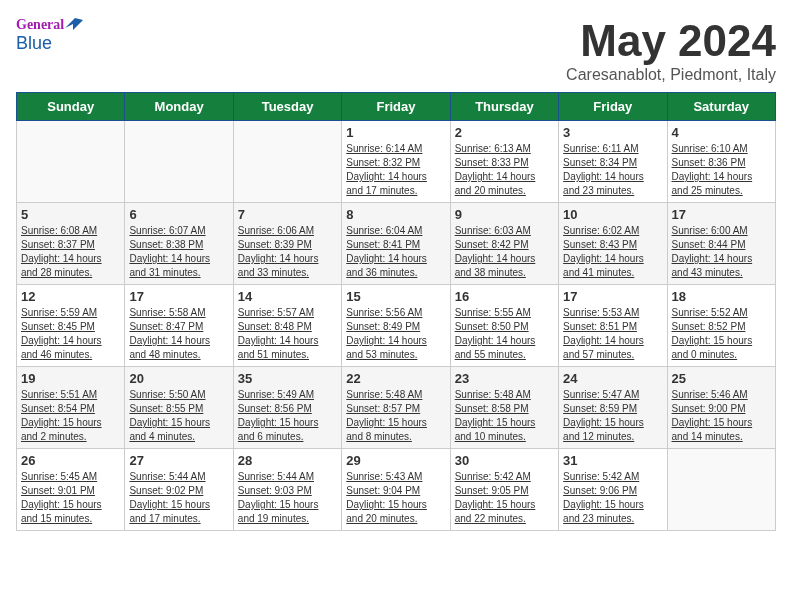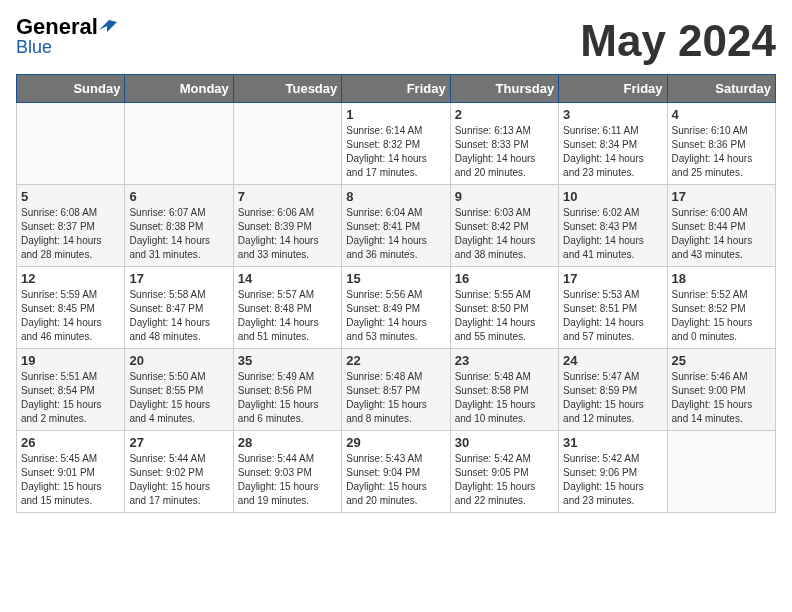--- a/index.html
+++ b/index.html
@@ -15,24 +15,25 @@
       justify-content: space-between;
       align-items: flex-start;
       margin-bottom: 8px;
     }
     .logo {
       display: flex;
       flex-direction: column;
       align-items: flex-start;
     }
     .logo-text-general {
-      font-size: 22px;
-      font-weight: bold;
-      color: #000000;
+      font-size: 14px;
+      font-weight: bold;
+      color: #a21caf;
       line-height: 1;
+      font-family: Liberation Serif, serif;
     }
     .logo-text-blue {
       font-size: 18px;
       font-weight: normal;
       color: #1a5fa8;
       line-height: 1;
     }
     .title-block {
       text-align: right;
     }
@@ -45,24 +46,24 @@
       font-size: 16px;
       color: #555;
       font-weight: normal;
     }
     table {
       width: 100%;
       border-collapse: collapse;
       font-size: 11px;
     }
     thead tr th {
-      background: #737373;
+      background: #15803d;
       color: #fff;
       padding: 6px 4px;
-      text-align: right;
+      text-align: center;
       font-size: 13px;
       font-weight: bold;
       border: 1px solid #1a5090;
     }
     tbody tr td {
       border: 1px solid #ccc;
       vertical-align: top;
       padding: 4px;
       min-height: 80px;
       background: #fff;
@@ -75,40 +76,42 @@
       font-size: 13px;
       font-weight: bold;
       color: #333;
       display: block;
       margin-bottom: 2px;
     }
     .day-info {
       font-size: 10px;
       color: #333;
       line-height: 1.4;
+      text-decoration: underline;
     }
     .empty-cell {
       background: #f9f9f9 !important;
     }
   </style>
 </head>
 <body>
 
 <div class="header">
   <div class="logo">
     <div style="display:flex;align-items:center;">
       <span class="logo-text-general">General</span>
       <svg width="18" height="18" viewBox="0 0 18 18" style="margin-left:1px;">
         <polygon points="18,4 8,14 8,8 0,12 10,2" fill="#1a5fa8"></polygon>
       </svg>
     </div>
     <span class="logo-text-blue">Blue</span>
   </div>
   <div class="title-block">
     <h1>May 2024</h1>
+    <h2>Caresanablot, Piedmont, Italy</h2>
   </div>
 </div>
 
 <table>
   <thead>
     <tr>
     <th>Sunday</th>
         <th>Monday</th>
         <th>Tuesday</th>
         <th>Friday</th>

